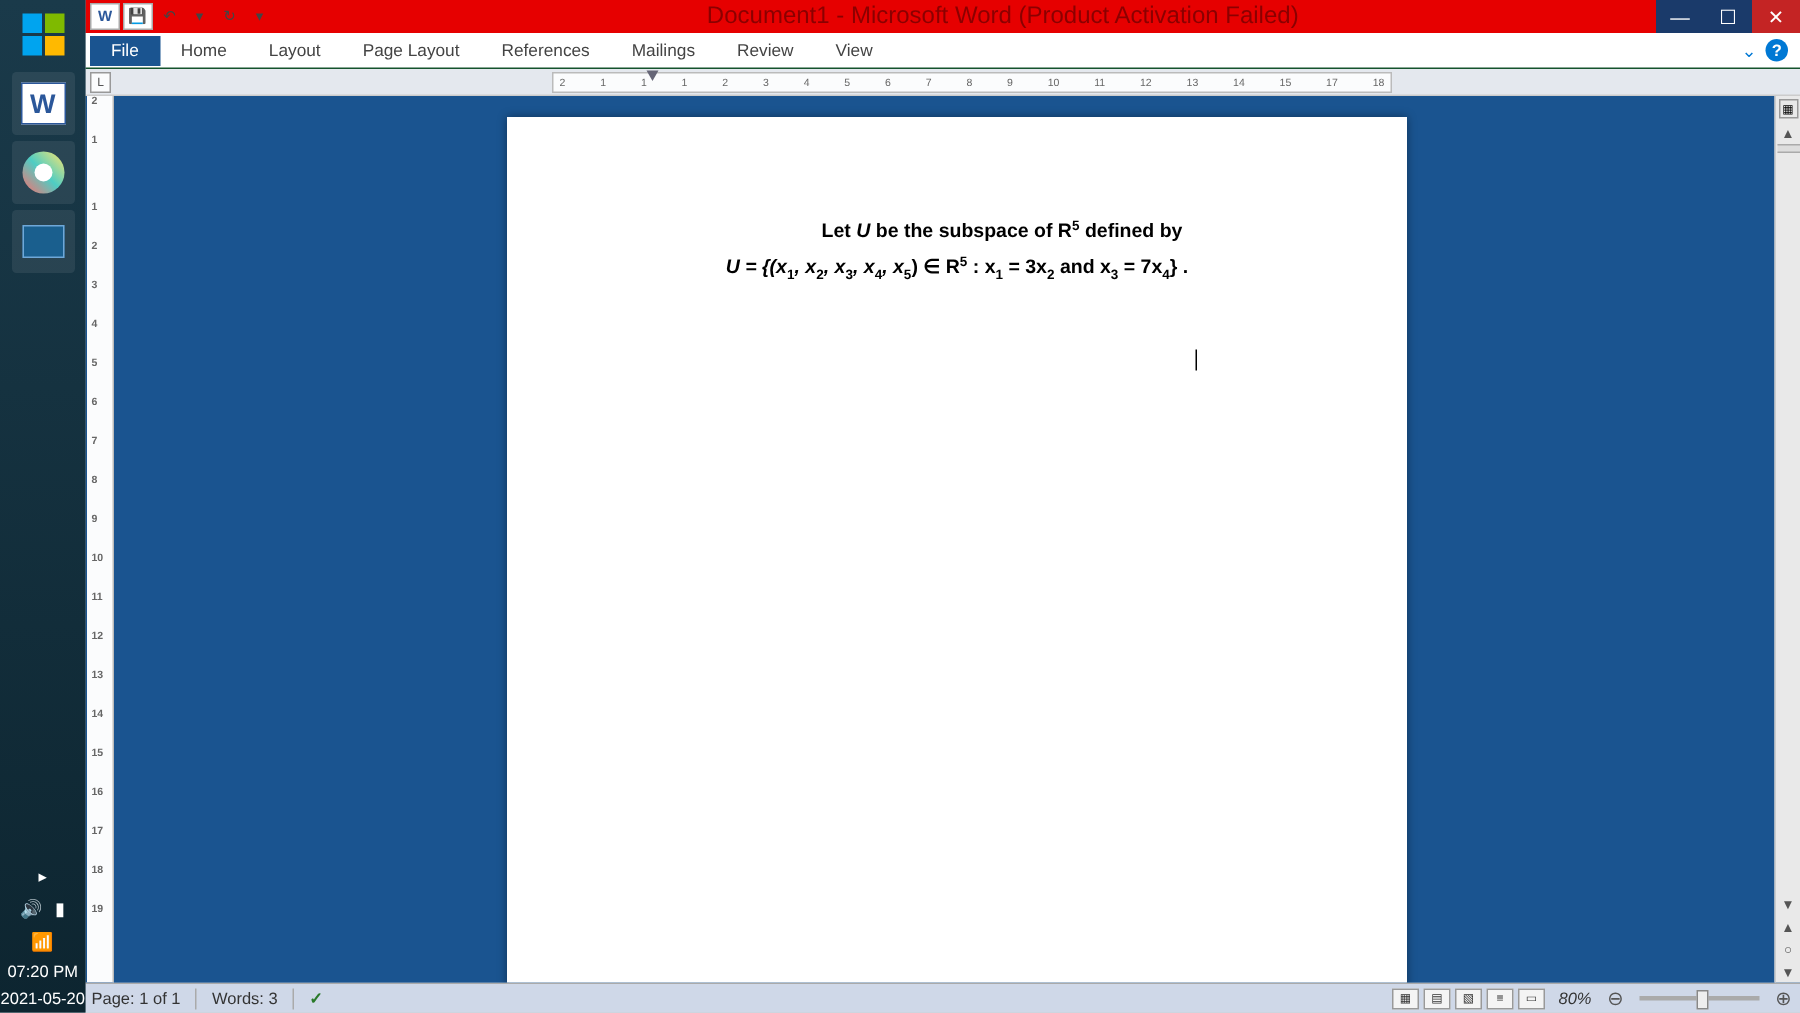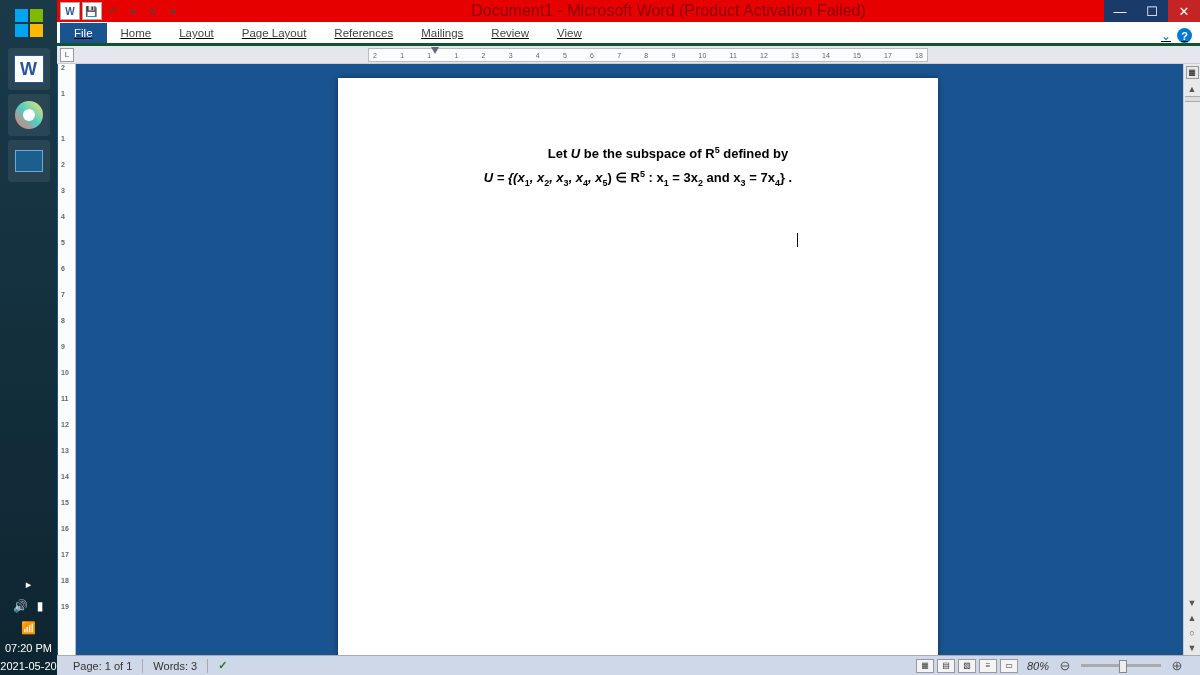--- a/index.html
+++ b/index.html
@@ -28,21 +28,21 @@
     .qat { display: flex; align-items: center; gap: 2px; margin-left: 3px; }
     .qat-item { width: 20px; height: 18px; background: #fff; border: 1px solid #aaa; display: flex; align-items: center; justify-content: center; font-size: 10px; color: #2b579a; font-weight: bold; }
     .qat-btn { width: 18px; height: 18px; display: flex; align-items: center; justify-content: center; font-size: 10px; color: #444; }
     .title-text { position: absolute; left: 50%; transform: translateX(-50%); color: #8b0000; font-size: 16px; margin-left: 40px; }
     .win-controls { margin-left: auto; display: flex; }
     .win-ctrl { width: 32px; height: 22px; display: flex; align-items: center; justify-content: center; color: #fff; font-size: 13px; }
     .win-ctrl.close { background: #c42424; }
     .win-ctrl.max { background: #1a3a6a; }
     .win-ctrl.min { background: #1a3a6a; color: #fff; }
     
-    .ribbon-tabs { height: 24px; background: #fff; border-bottom: 3px solid #14532d; display: flex; align-items: flex-end; padding-left: 3px; text-decoration: underline; }
+    .ribbon-tabs { height: 24px; background: #fff; border-bottom: 1px solid #14532d; display: flex; align-items: center; padding-left: 3px; }
     .file-tab { background: #1a5490; color: #fff; padding: 4px 14px; font-size: 11.5px; }
     .tab { padding: 4px 14px; font-size: 11.5px; color: #444; }
     .ribbon-right { margin-left: auto; display: flex; align-items: center; gap: 6px; padding-right: 8px; }
     .help-icon { width: 15px; height: 15px; border-radius: 50%; background: #0078d4; color: #fff; font-size: 11px; display: flex; align-items: center; justify-content: center; font-weight: bold; }
     
     .ruler-row { height: 18px; background: #e4e8ee; display: flex; align-items: center; padding-left: 3px; border-bottom: 1px solid #ccc; }
     .ruler-toggle { width: 14px; height: 14px; border: 1px solid #999; background: #fbfcfd; font-size: 8px; display: flex; align-items: center; justify-content: center; color: #555; }
     .h-ruler { margin-left: 294px; width: 560px; height: 14px; background: #fbfcfd; border: 1px solid #bbb; position: relative; font-size: 7px; color: #666; }
     .h-ruler-marks { display: flex; justify-content: space-between; padding: 0 4px; line-height: 13px; }
     .h-ruler-indent { position: absolute; left: 62px; top: -2px; width: 0; height: 0; border-left: 4px solid transparent; border-right: 4px solid transparent; border-top: 7px solid #667; }
@@ -62,21 +62,21 @@
     .sup { font-size: 9px; vertical-align: super; }
     .sub { font-size: 9px; vertical-align: sub; }
     .cursor-mark { position: absolute; right: 140px; top: 155px; width: 1px; height: 14px; background: #000; }
     
     .right-scroll { position: absolute; right: 0; top: 64px; width: 17px; bottom: 20px; background: #e9e9e9; border-left: 1px solid #ccc; display: flex; flex-direction: column; align-items: center; }
     .scroll-btn { width: 15px; height: 15px; font-size: 9px; color: #555; display: flex; align-items: center; justify-content: center; }
     .scroll-ruler-toggle { width: 13px; height: 13px; border: 1px solid #999; margin: 2px; font-size: 8px; display:flex; align-items:center; justify-content:center; }
     .scroll-spacer { flex: 1; }
     .scroll-split { height: 6px; width: 15px; background: #ddd; border-top: 1px solid #aaa; border-bottom: 1px solid #aaa; }
     
-    .statusbar { height: 20px; background: #cfd8e8; border-top: 1px solid #aaa; display: flex; align-items: center; font-size: 11px; color: #333; padding: 0 16px; gap: 10px; }
+    .statusbar { height: 20px; background: #cfd8e8; border-top: 1px solid #aaa; display: flex; align-items: center; font-size: 11px; color: #333; padding: 0 4px; gap: 10px; }
     .status-sep { width: 1px; height: 14px; background: #aaa; }
     .status-right { margin-left: auto; display: flex; align-items: center; gap: 3px; }
     .view-btn { width: 18px; height: 14px; border: 1px solid #999; background: #f4f4f4; font-size: 8px; display:flex; align-items:center; justify-content:center; }
     .zoom-slider { width: 80px; height: 3px; background: #aaa; position: relative; margin: 0 6px; }
     .zoom-slider::after { content: ""; position: absolute; left: 38px; top: -4px; width: 6px; height: 11px; background: #eee; border: 1px solid #888; }
     .zoom-btn { font-size: 13px; color: #555; width: 14px; text-align: center; }
   </style>
 </head>
 <body>
 

